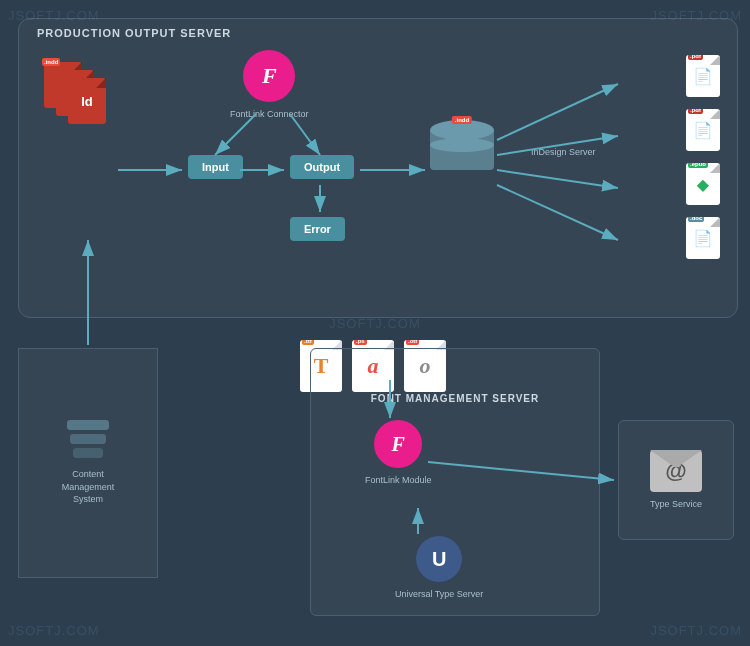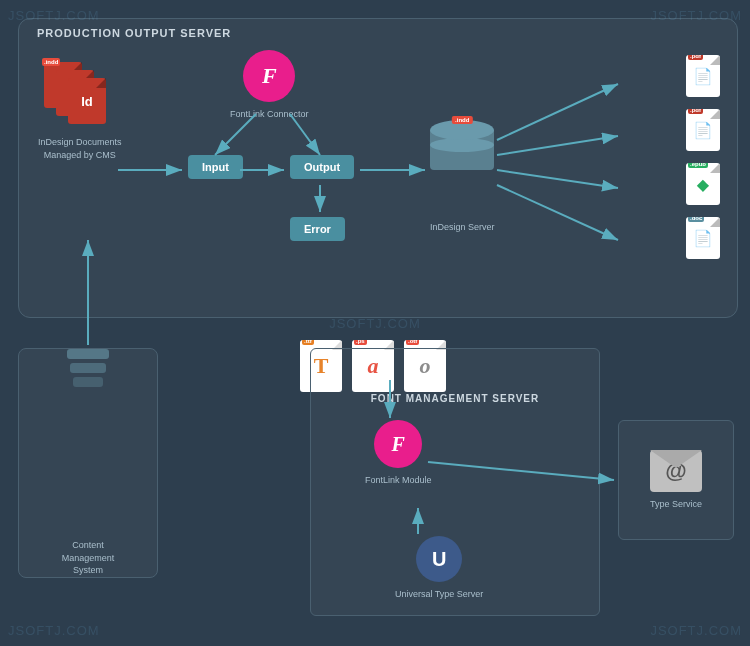--- a/index.html
+++ b/index.html
@@ -44,26 +44,26 @@
     }
 
     
     .cms-box {
       position: absolute;
       top: 348px;
       left: 18px;
       width: 140px;
       height: 230px;
       border: 1.5px solid #4a6070;
-      border-radius: 8px;
+      border-radius: 0;
       background: rgba(255,255,255,0.04);
       display: flex;
       flex-direction: column;
       align-items: center;
-      justify-content: space-between;
+      justify-content: center;
     }
 
     
     .font-mgmt-box {
       position: absolute;
       top: 348px;
       left: 310px;
       width: 290px;
       height: 268px;
       border: 1.5px solid #4a6070;
@@ -192,21 +192,21 @@
     .input-box { top: 155px; left: 188px; }
     .output-box { top: 155px; left: 290px; }
     .error-box { top: 217px; left: 290px; background: #4a8fa0; }
 
     
     .indesign-server {
       position: absolute;
       top: 120px;
       left: 430px;
       display: flex;
-      flex-direction: column;
+      flex-direction: row;
       align-items: center;
       gap: 37px;
     }
 
     
     .db-cylinder {
       width: 64px;
       height: 56px;
       position: relative;
     }
@@ -421,21 +421,20 @@
     <div class="doc-icon doc-2">
       <div class="corner"></div>
       <span style="color:white;font-size:13px;font-weight:bold;">Id</span>
     </div>
 
     <div class="doc-icon doc-1">
       <div class="corner"></div>
       <span style="color:white;font-size:13px;font-weight:bold;">Id</span>
     </div>
   </div>
-  <div class="label-text">InDesign Documents<br>Managed by CMS</div>
 </div>
 
 <div class="fontlink-connector">
   <div class="f-circle">F</div>
   <div class="label-text">FontLink Connector</div>
 </div>
 
 <div class="process-box input-box">
   <span>Input</span>
 </div>

